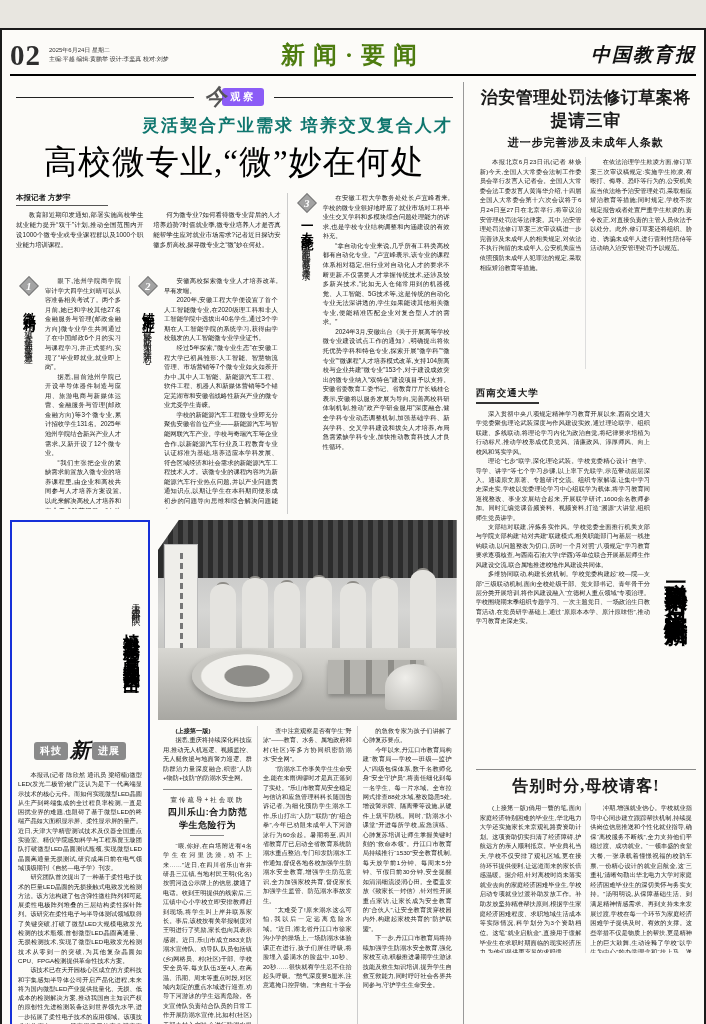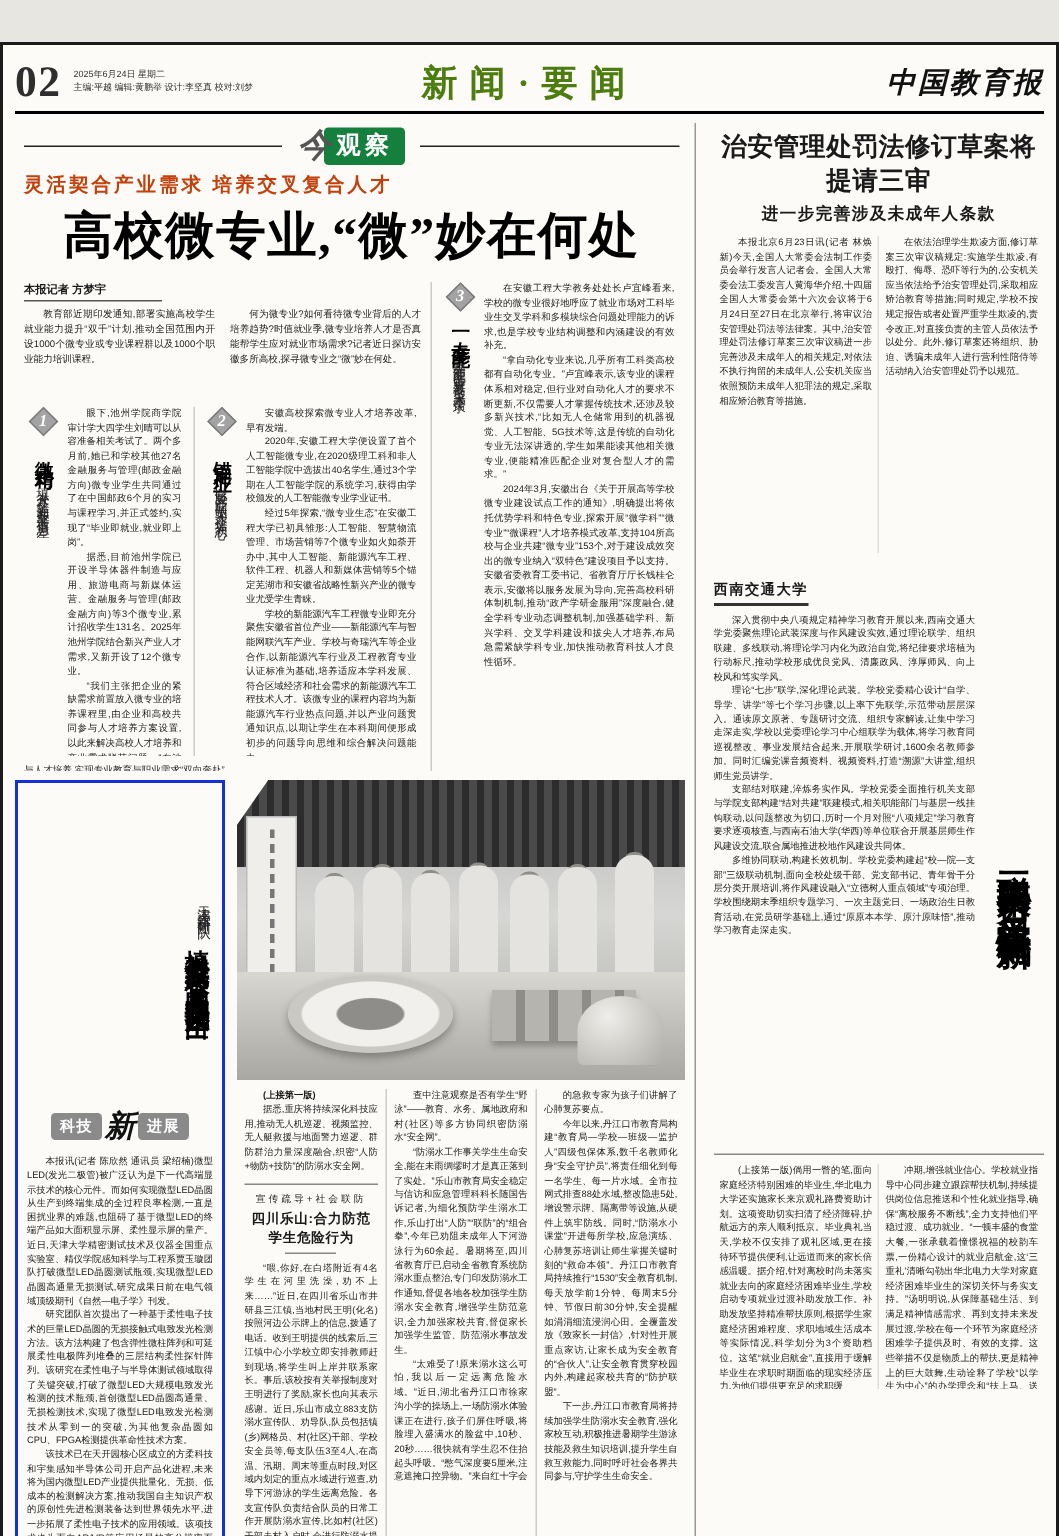--- a/index.html
+++ b/index.html
@@ -18,23 +18,23 @@
   .content { display:flex; height:966px; padding-top:6px; }
   .left-zone { width:452px; display:flex; flex-direction:column; }
   .right-zone { width:236px; margin-left:6px; border-left:1px solid #999; padding-left:12px; display:flex; flex-direction:column; }
 
   
   .main-article { height:432px; overflow:hidden; padding:2px 4px 0 6px; }
   .obs-badge-row { display:flex; align-items:center; height:26px; }
   .obs-badge-row .rule { flex:1; border-top:1.5px solid #222; }
   .obs-badge { display:flex; align-items:center; margin:0 10px; }
   .obs-script { font-family:"Liberation Serif", serif; font-style:italic; font-weight:bold; font-size:22px; color:#555; margin-right:-4px; z-index:2; }
-  .obs-box { background:#15803d; color:#fff; font-size:16px; font-weight:bold; letter-spacing:3px; padding:2px 8px; border-radius:3px; }
-  .kicker { text-align:left; font-size:13px; font-weight:bold; letter-spacing:2px; margin-top:4px; color:#c2410c; }
-  .headline { text-align:center; font-family:"Liberation Serif", serif; font-size:33px; font-weight:bold; letter-spacing:1px; margin:3px 0 8px; color:#000; }
+  .obs-box { background:#8b5cf6; color:#fff; font-size:10px; font-weight:bold; letter-spacing:3px; padding:2px 8px; border-radius:3px; }
+  .kicker { text-align:right; font-size:17px; font-weight:bold; letter-spacing:2px; margin-top:4px; color:#0f766e; }
+  .headline { text-align:center; font-family:"Liberation Serif", serif; font-size:33px; font-weight:normal; letter-spacing:1px; margin:3px 0 8px; color:#000; }
 
   .ma-body { display:flex; height:330px; }
   .ma-left { width:62%; display:flex; flex-direction:column; padding-right:6px; }
   .ma-right { width:38%; border-left:1px solid #ccc; padding-left:6px; display:flex; }
   .byline { font-size:7.5px; font-weight:bold; border-bottom:1px solid #555; display:inline-block; padding-bottom:2px; margin-bottom:4px; width:92px; }
   .intro { column-count:2; column-gap:10px; font-size:6.4px; line-height:1.55; text-align:justify; height:62px; overflow:hidden; margin-bottom:4px; }
   .sec-row { display:flex; flex:1; overflow:hidden; }
   .sec { display:flex; overflow:hidden; }
   .sec + .sec { border-left:1px solid #ccc; padding-left:5px; margin-left:5px; }
   .sec-title-col { width:26px; display:flex; flex-direction:column; align-items:center; flex-shrink:0; }
@@ -288,20 +288,21 @@
             <p>多维协同联动,构建长效机制。学校党委构建起“校—院—支部”三级联动机制,面向全校处级干部、党支部书记、青年骨干分层分类开展培训,将作风建设融入“立德树人重点领域”专项治理。学校围绕期末季组织专题学习、一次主题党日、一场政治生日教育活动,在党员研学基础上,通过“原原本本学、原汁原味悟”,推动学习教育走深走实。</p>
           </div>
           <div class="v-headline">
             <span>三联协同聚合力</span>
             <span>学思践悟树新风</span>
           </div>
         </div>
       </div>
 
       <div class="farewell">
+        <div class="f-hl">告别时分,母校请客!</div>
         <div class="f-cols">
           <div class="r-col newsp">
             <p>(上接第一版)倘用一瞥的笔,面向家庭经济特别困难的毕业生,华北电力大学还实施家长来京观礼路费资助计划。这项资助切实扫清了经济障碍,护航远方的亲人顺利抵京。毕业典礼当天,学校不仅安排了观礼区域,更在接待环节提供便利,让远道而来的家长倍感温暖。据介绍,针对离校时尚未落实就业去向的家庭经济困难毕业生,学校启动专项就业过渡补助发放工作。补助发放坚持精准帮扶原则,根据学生家庭经济困难程度、求职地域生活成本等实际情况,科学划分为3个资助档位。这笔“就业启航金”,直接用于缓解毕业生在求职时期面临的现实经济压力,为他们提供更充足的求职缓</p>
           </div>
           <div class="r-col newsp">
             <p>冲期,增强就业信心。学校就业指导中心同步建立跟踪帮扶机制,持续提供岗位信息推送和个性化就业指导,确保“离校服务不断线”,全力支持他们平稳过渡、成功就业。“一顿丰盛的食堂大餐,一张承载着憧憬祝福的校韵车票,一份精心设计的就业启航金,这‘三重礼’清晰勾勒出华北电力大学对家庭经济困难毕业生的深切关怀与务实支持。”汤明明说,从保障基础生活、到满足精神情感需求、再到支持未来发展过渡,学校在每一个环节为家庭经济困难学子提供及时、有效的支撑。这些举措不仅是物质上的帮扶,更是精神上的巨大鼓舞,生动诠释了学校“以学生为中心”的办学理念和“扶上马、送一程”的责任担当。</p>
           </div>
         </div>
       </div>
 

